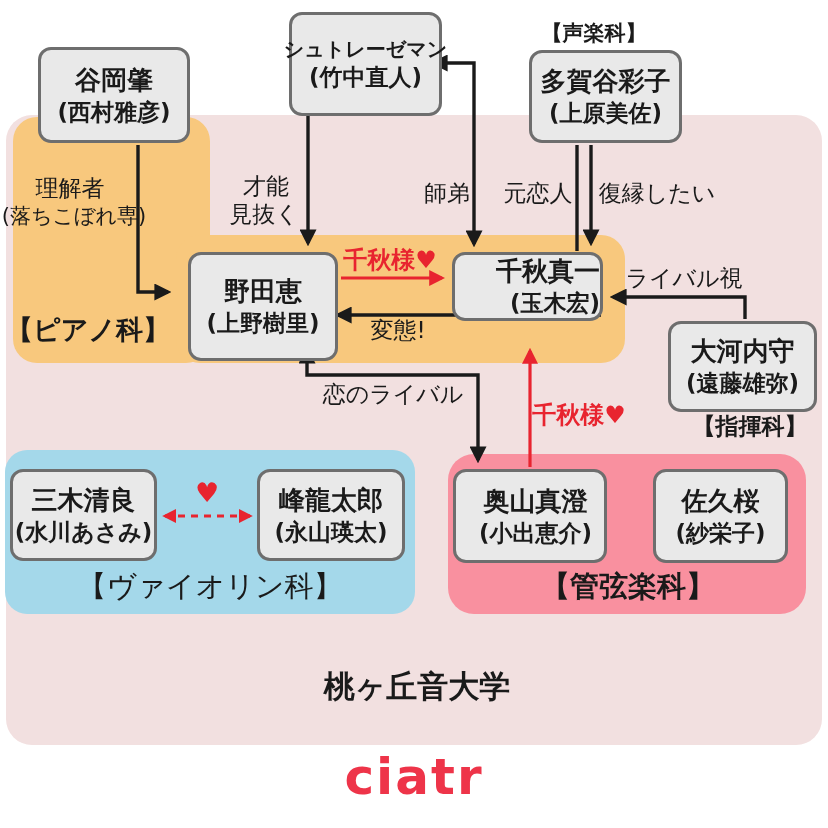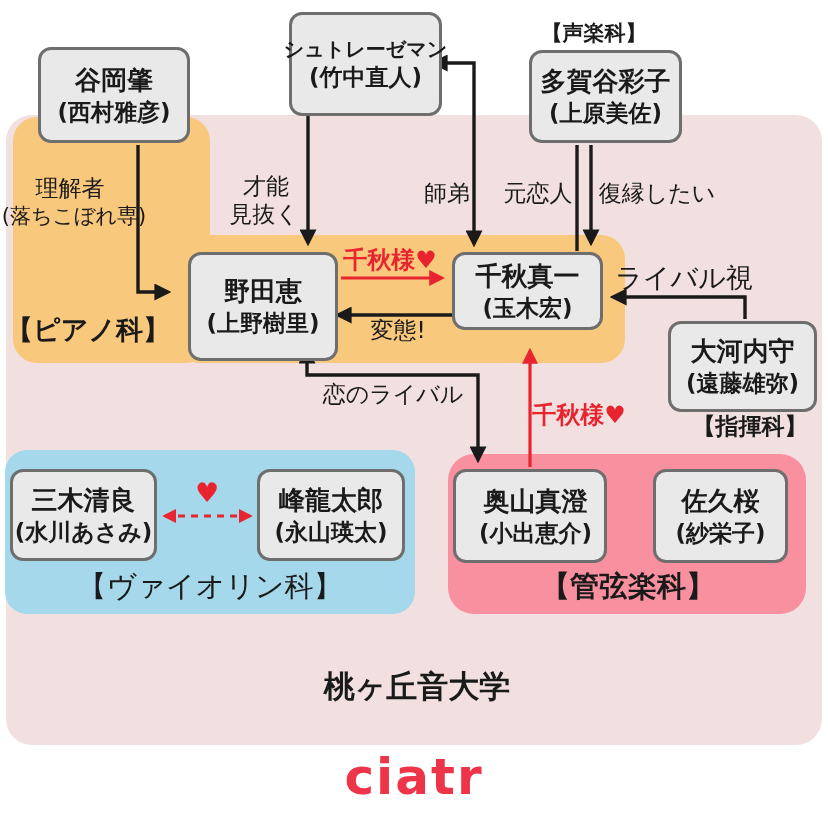--- a/index.html
+++ b/index.html
@@ -35,21 +35,21 @@
     border-radius:13px;display:flex;flex-direction:column;justify-content:center;align-items:center;
     text-align:center;line-height:1.32;box-sizing:border-box;
   }
   .char-name{font-size:26px;font-weight:600;white-space:nowrap;}
   .char-actor{font-size:23px;font-weight:600;white-space:nowrap;}
 
   .box-tanioka{left:38px;top:47px;width:152px;height:96px;}
   .box-stresemann{left:264px;top:12px;width:153px;height:104px;margin-left:25px;}
   .box-tagaya{left:529px;top:50px;width:153px;height:93px;}
   .box-noda{left:188px;top:252px;width:150px;height:109px;}
-  .box-chiaki{left:452px;top:252px;width:151px;height:78px;}
+  .box-chiaki{left:452px;top:252px;width:151px;height:69px;align-items:flex-end;}
   .box-okochi{left:668px;top:321px;width:149px;height:91px;}
   .box-miki{left:10px;top:469px;width:147px;height:92px;}
   .box-mine{left:257px;top:469px;width:148px;height:92px;}
   .box-okuyama{left:453px;top:469px;width:154px;height:94px;padding-left:11px;}
   .box-saku{left:653px;top:469px;width:135px;height:94px;}
 
   .lbl{position:absolute;transform:translate(-50%,-50%);white-space:nowrap;font-weight:400;font-size:22px;}
   .lbl-red{color:var(--accent-red);font-weight:700;}
 
   .lbl-section-vocal{left:594px;top:33px;font-size:21px;font-weight:700;}
@@ -60,21 +60,21 @@
 
   .lbl-rikaisha{left:70px;top:188px;font-size:23px;}
   .lbl-rikaisha-note{left:74px;top:216px;font-size:21px;}
   .lbl-sainou1{left:266px;top:186px;font-size:23px;}
   .lbl-sainou2{left:264px;top:214px;font-size:23px;}
   .lbl-shitei{left:447px;top:193px;font-size:23px;}
   .lbl-motokoibito{left:538px;top:193px;font-size:23px;}
   .lbl-fukuen{left:657px;top:193px;font-size:23px;}
   .lbl-chiaki-sama-1{left:390px;top:260px;font-size:24px;}
   .lbl-hentai{left:398px;top:330px;font-size:23px;}
-  .lbl-rival{left:684px;top:278px;font-size:27px;}
+  .lbl-rival{left:684px;top:278px;font-size:23px;}
   .lbl-koi-rival{left:393px;top:394px;font-size:23px;}
   .lbl-chiaki-sama-2{left:579px;top:415px;font-size:24px;}
   .lbl-heart{left:207px;top:492px;font-size:27px;}
 
   .lbl-university{left:417px;top:687px;font-size:31px;font-weight:700;}
   .lbl-brand{left:414px;top:777px;font-size:50px;font-weight:700;color:var(--brand-red);letter-spacing:2px;}
 </style>
 </head>
 <body>
 

